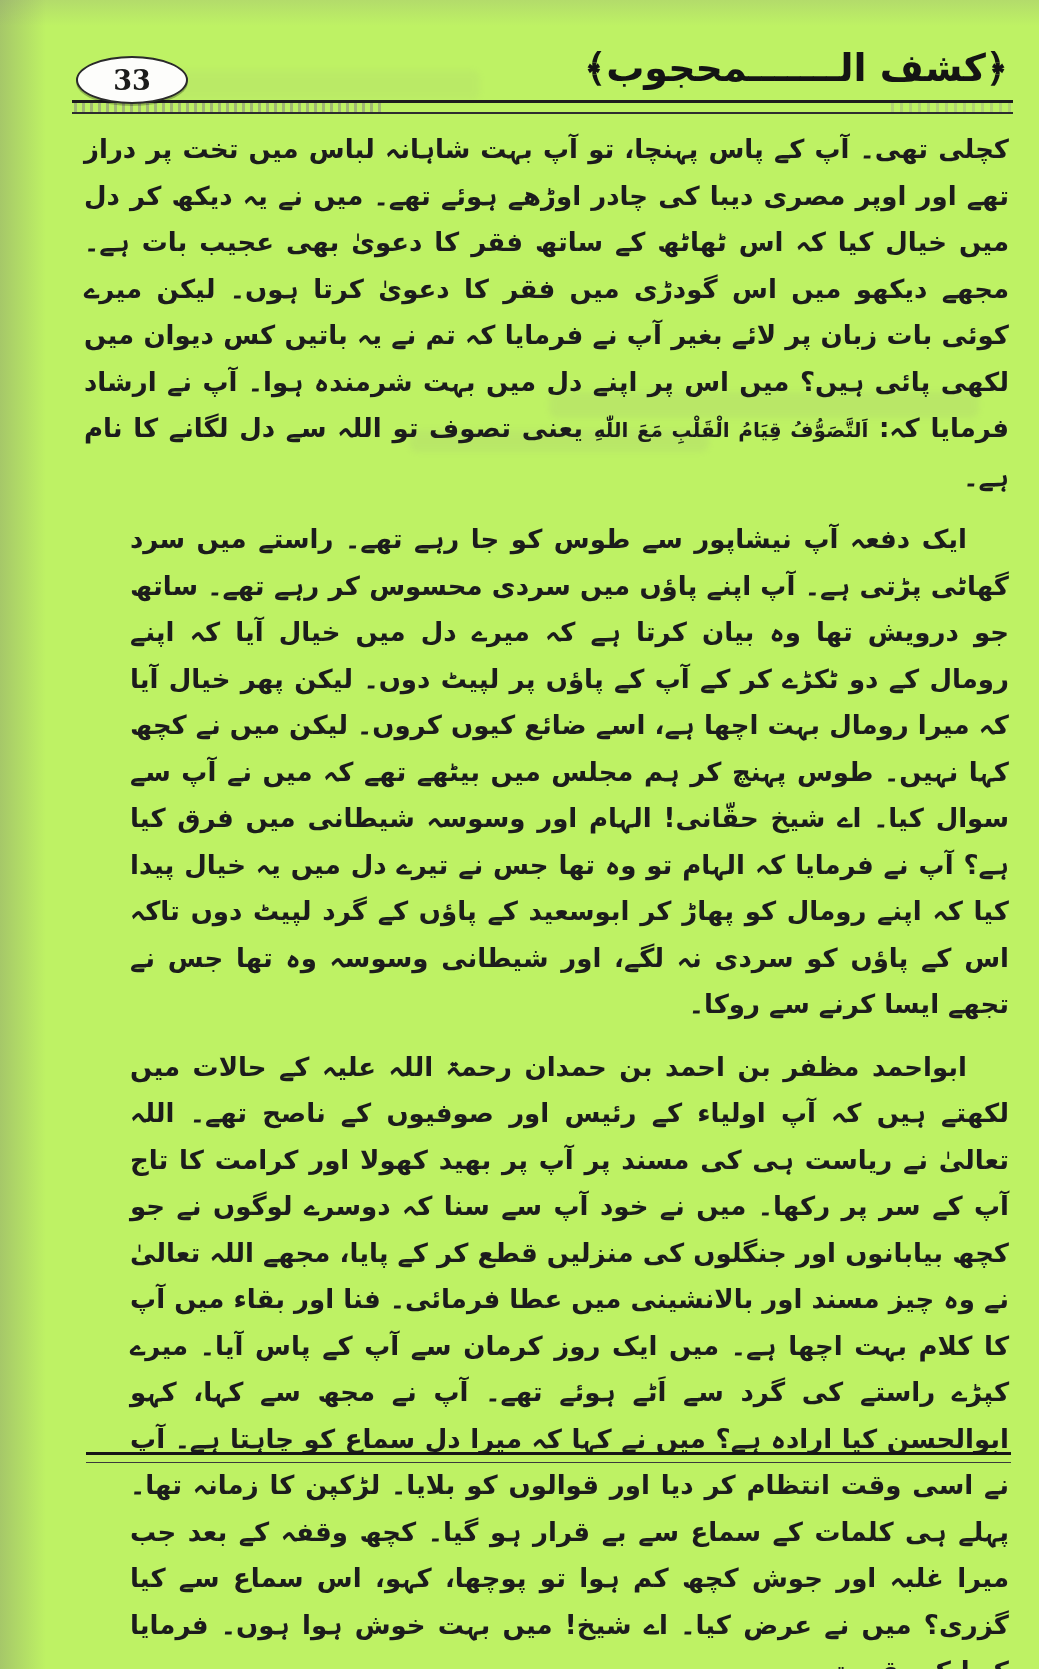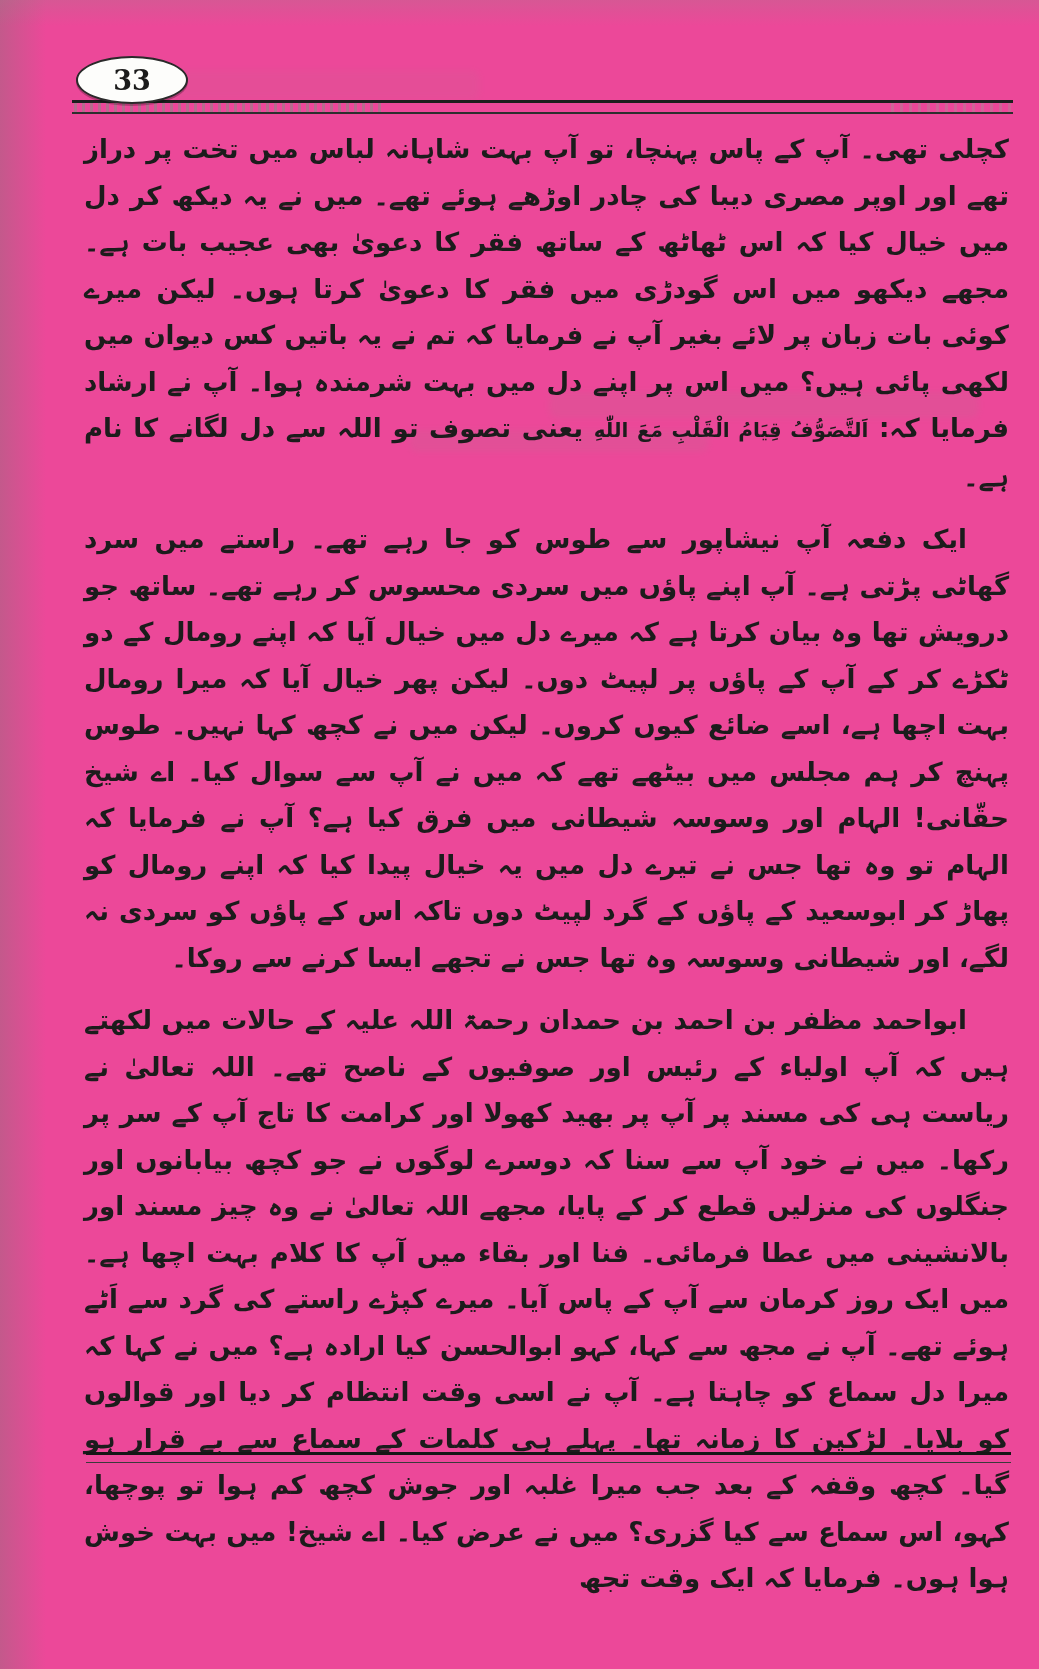--- a/index.html
+++ b/index.html
@@ -2,21 +2,21 @@
 <html lang="ur" dir="rtl"><head>
 <meta charset="utf-8">
 <style>
   * { margin: 0; padding: 0; box-sizing: border-box; }
   html, body { background: #e9e9e6; }
   .scan-page {
     position: relative;
     width: 1039px;
     height: 1669px;
     margin: 0 auto;
-    background: #ec4899;
+    background: #bef264;
     overflow: hidden;
     font-family: "DejaVu Sans", sans-serif;
     color: #1b1b1b;
   }
   
   .scan-page::before {
     content: "";
     position: absolute;
     left: 0; top: 0; bottom: 0;
     width: 46px;
@@ -113,21 +113,21 @@
     top: 126px;
     direction: rtl;
     text-align: justify;
     font-size: 26px;
     font-weight: 700;
     line-height: 46.5px;
     color: #1c1c1c;
   }
   .body-text p.para { margin: 0; }
   .body-text p.para + p.para { margin-top: 16px; }
-  .body-text p.indent { text-indent: 42px; }
+  .body-text p.indent { text-indent: 42px; margin-left: 46px; }
   .arabic-quote {
     font-size: 20px;
     font-weight: 800;
     letter-spacing: 0.5px;
   }
 
   
   .rule-bottom-1 {
     position: absolute;
     left: 86px; right: 28px; top: 1452px;
@@ -143,20 +143,21 @@
 <body>
 
 <div class="scan-page">
 
   <div class="ghost ghost-1"></div>
   <div class="ghost ghost-2"></div>
   <div class="ghost ghost-3"></div>
 
   <div class="page-number-badge">33</div>
 
+  <div class="header-title">﴿کشف الـــــــمحجوب﴾</div>
 
   <div class="rule-top-1"></div>
   <div class="rule-hatch"></div>
   <div class="rule-hatch-right"></div>
   <div class="rule-top-2"></div>
 
   <div class="body-text" id="body-text">
       <p class="para"><span>کچلی تھی۔ آپ کے پاس پہنچا، تو آپ بہت شاہانہ لباس میں تخت پر دراز تھے اور اوپر مصری دیبا کی چادر اوڑھے ہوئے تھے۔ میں نے یہ دیکھ کر دل میں خیال کیا کہ اس ٹھاٹھ کے ساتھ فقر کا دعویٰ بھی عجیب بات ہے۔ مجھے دیکھو میں اس گودڑی میں فقر کا دعویٰ کرتا ہوں۔ لیکن میرے کوئی بات زبان پر لائے بغیر آپ نے فرمایا کہ تم نے یہ باتیں کس دیوان میں لکھی پائی ہیں؟ میں اس پر اپنے دل میں بہت شرمندہ ہوا۔ آپ نے ارشاد فرمایا کہ: </span><span class="arabic-quote">اَلتَّصَوُّفُ قِيَامُ الْقَلْبِ مَعَ اللّٰهِ</span><span> یعنی تصوف تو اللہ سے دل لگانے کا نام ہے۔</span></p>
       <p class="para indent"><span>ایک دفعہ آپ نیشاپور سے طوس کو جا رہے تھے۔ راستے میں سرد گھاٹی پڑتی ہے۔ آپ اپنے پاؤں میں سردی محسوس کر رہے تھے۔ ساتھ جو درویش تھا وہ بیان کرتا ہے کہ میرے دل میں خیال آیا کہ اپنے رومال کے دو ٹکڑے کر کے آپ کے پاؤں پر لپیٹ دوں۔ لیکن پھر خیال آیا کہ میرا رومال بہت اچھا ہے، اسے ضائع کیوں کروں۔ لیکن میں نے کچھ کہا نہیں۔ طوس پہنچ کر ہم مجلس میں بیٹھے تھے کہ میں نے آپ سے سوال کیا۔ اے شیخ حقّانی! الہام اور وسوسہ شیطانی میں فرق کیا ہے؟ آپ نے فرمایا کہ الہام تو وہ تھا جس نے تیرے دل میں یہ خیال پیدا کیا کہ اپنے رومال کو پھاڑ کر ابوسعید کے پاؤں کے گرد لپیٹ دوں تاکہ اس کے پاؤں کو سردی نہ لگے، اور شیطانی وسوسہ وہ تھا جس نے تجھے ایسا کرنے سے روکا۔</span></p>
       <p class="para indent"><span>ابواحمد مظفر بن احمد بن حمدان رحمۃ اللہ علیہ کے حالات میں لکھتے ہیں کہ آپ اولیاء کے رئیس اور صوفیوں کے ناصح تھے۔ اللہ تعالیٰ نے ریاست ہی کی مسند پر آپ پر بھید کھولا اور کرامت کا تاج آپ کے سر پر رکھا۔ میں نے خود آپ سے سنا کہ دوسرے لوگوں نے جو کچھ بیابانوں اور جنگلوں کی منزلیں قطع کر کے پایا، مجھے اللہ تعالیٰ نے وہ چیز مسند اور بالانشینی میں عطا فرمائی۔ فنا اور بقاء میں آپ کا کلام بہت اچھا ہے۔ میں ایک روز کرمان سے آپ کے پاس آیا۔ میرے کپڑے راستے کی گرد سے اَٹے ہوئے تھے۔ آپ نے مجھ سے کہا، کہو ابوالحسن کیا ارادہ ہے؟ میں نے کہا کہ میرا دل سماع کو چاہتا ہے۔ آپ نے اسی وقت انتظام کر دیا اور قوالوں کو بلایا۔ لڑکپن کا زمانہ تھا۔ پہلے ہی کلمات کے سماع سے بے قرار ہو گیا۔ کچھ وقفہ کے بعد جب میرا غلبہ اور جوش کچھ کم ہوا تو پوچھا، کہو، اس سماع سے کیا گزری؟ میں نے عرض کیا۔ اے شیخ! میں بہت خوش ہوا ہوں۔ فرمایا کہ ایک وقت تجھ</span></p>

